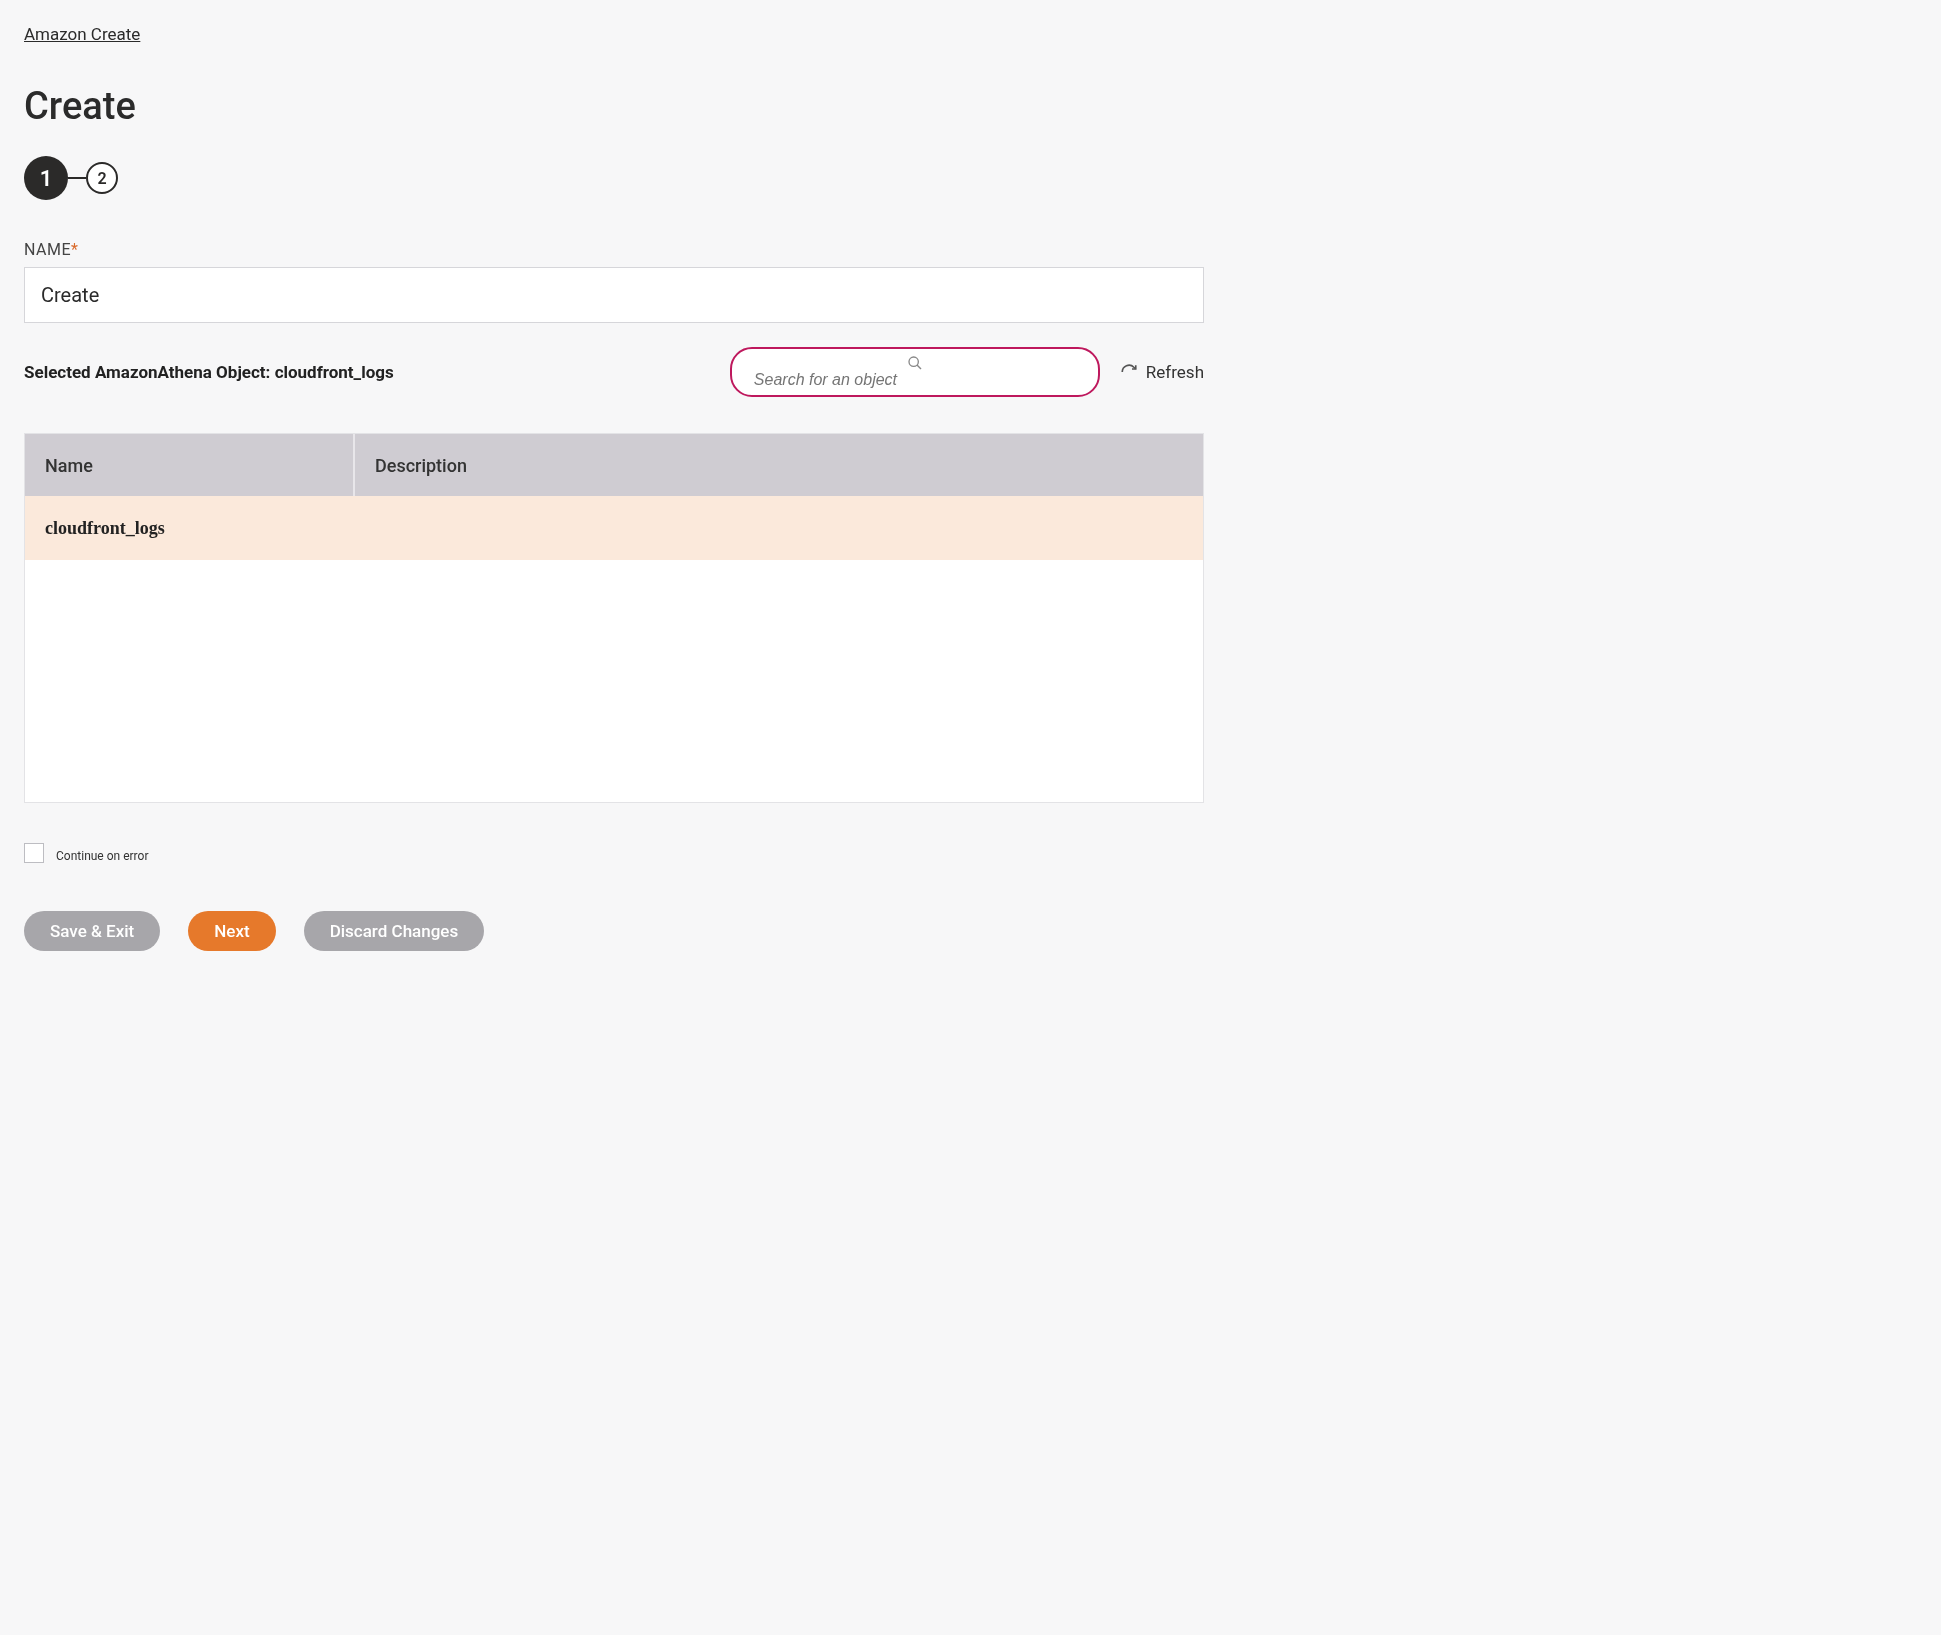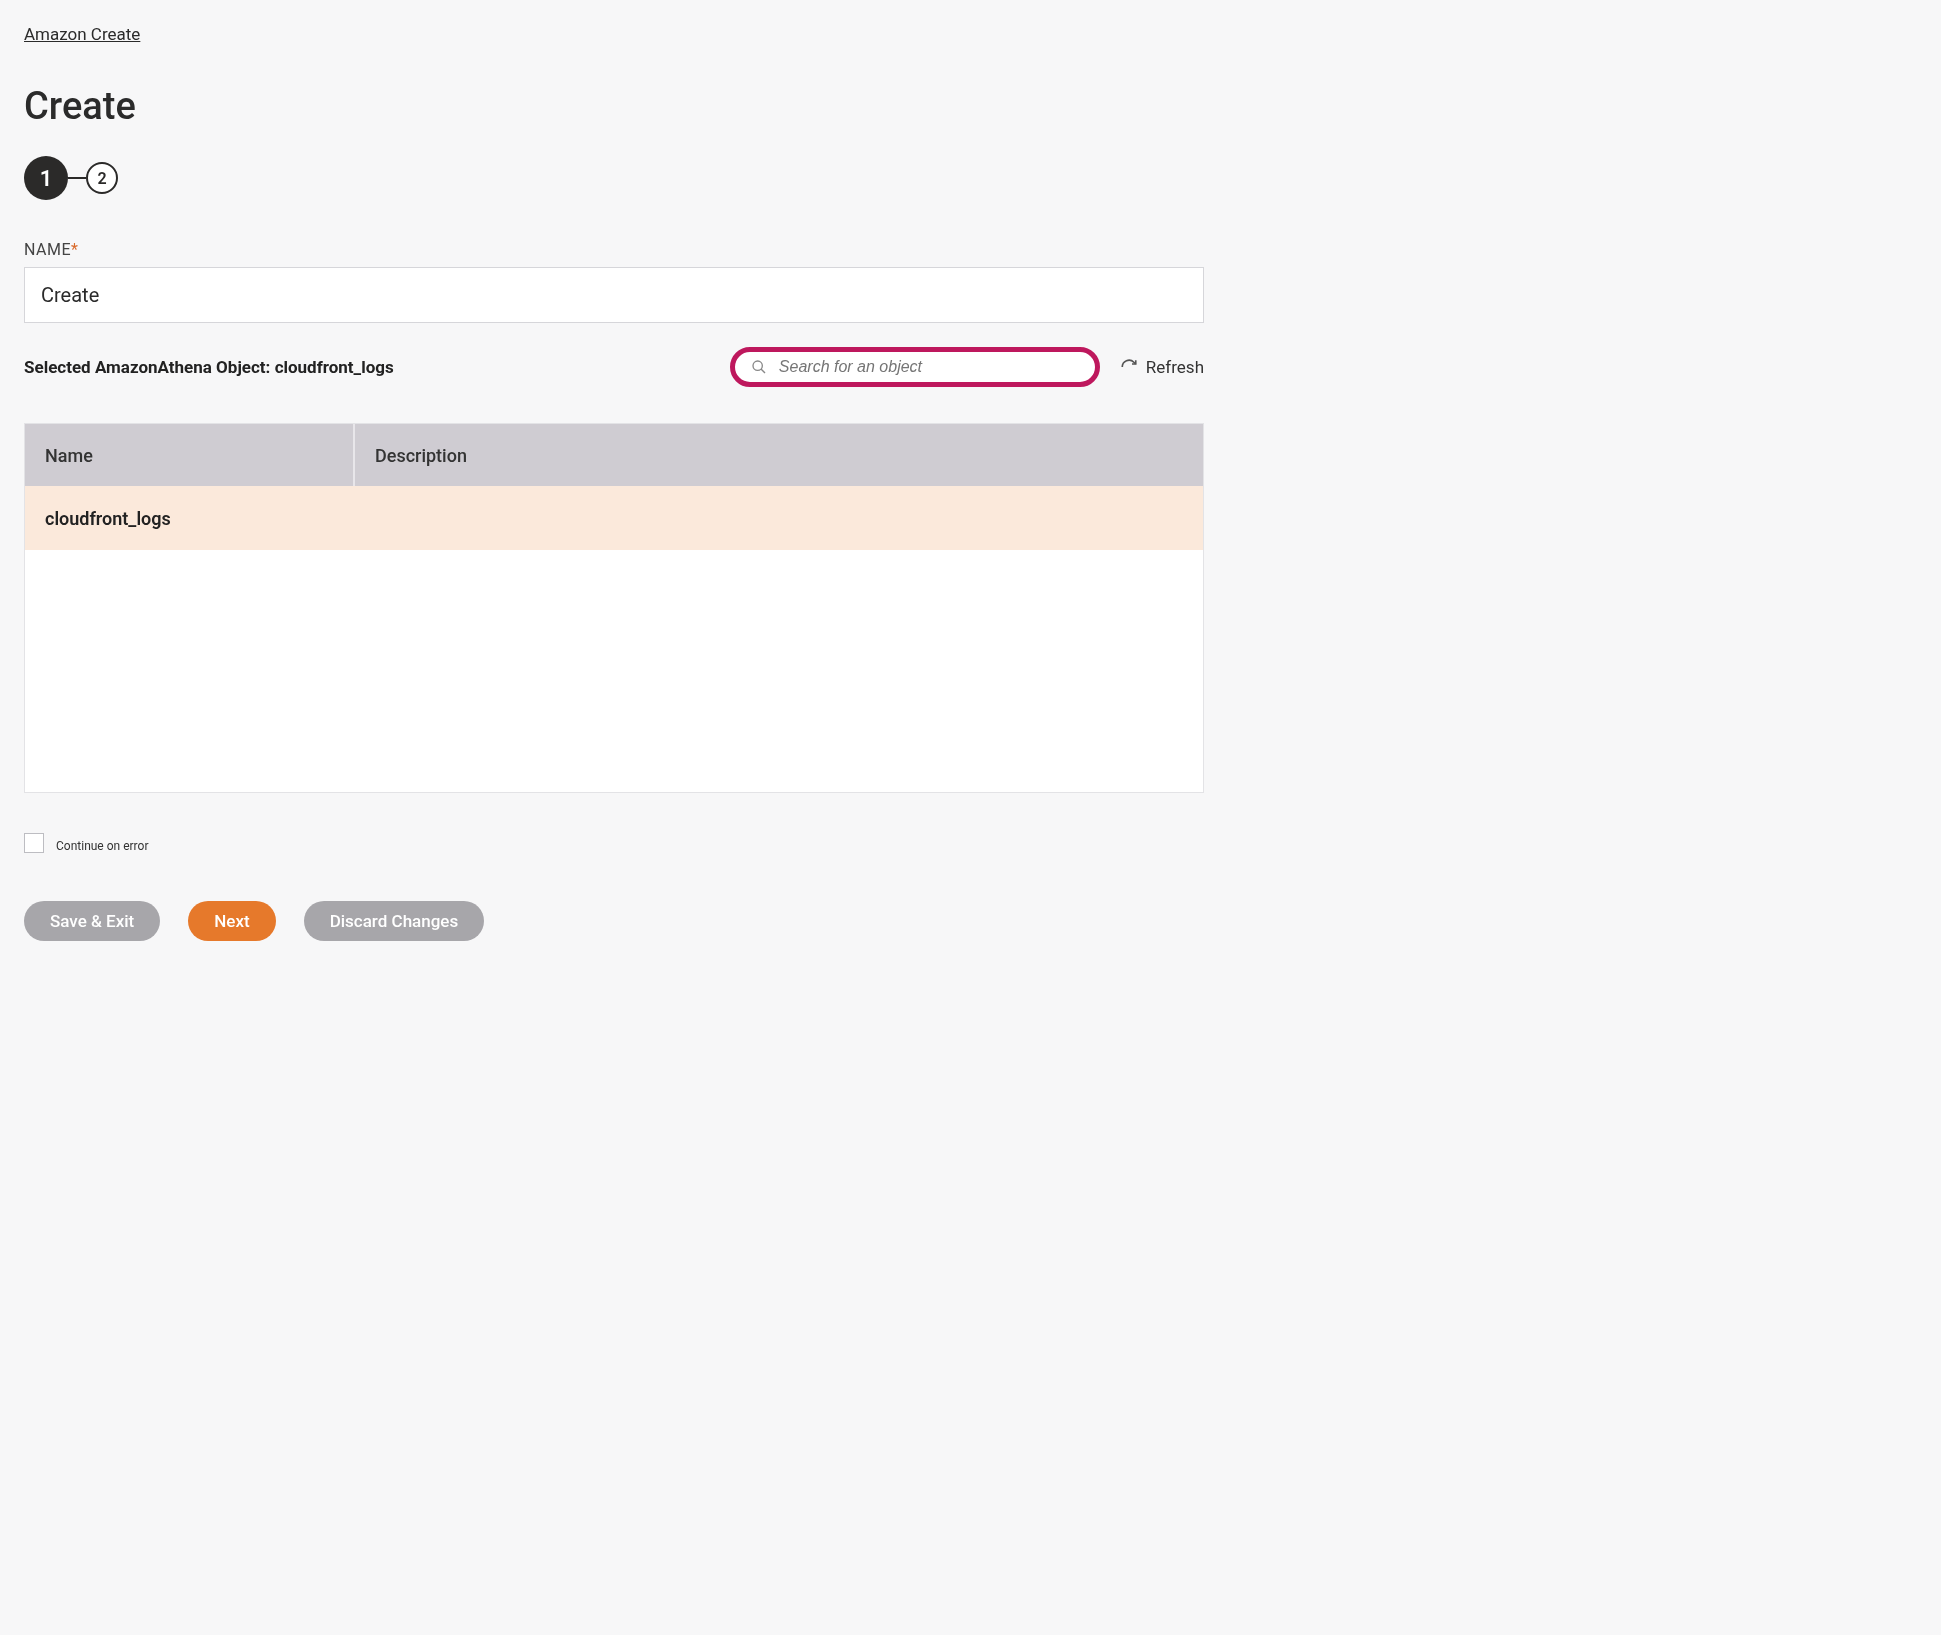--- a/index.html
+++ b/index.html
@@ -90,25 +90,26 @@
     }
     .selected-label { font-size: 17px; font-weight: 700; color: #222; }
     .search-refresh {
       display: flex;
       align-items: center;
       gap: 20px;
     }
     .search-box {
       display: flex;
       align-items: center;
-      border: 5px solid #be185d;
+      border: 2px solid #be185d;
       border-radius: 22px;
       padding: 6px 16px;
       background: #fff;
       width: 370px;
+      flex-direction: column;
     }
     .search-box svg { flex-shrink: 0; }
     .search-input {
       border: none;
       outline: none;
       font-size: 16px;
       font-style: italic;
       color: #888;
       margin-left: 12px;
       width: 100%;
@@ -141,20 +142,21 @@
       font-weight: 500;
     }
     .th-name { width: 330px; border-right: 2px solid #e8e6ea; height: 100%; display:flex; align-items:center; }
     .th-desc { flex: 1; }
     .trow {
       display: flex;
       height: 64px;
       align-items: center;
       background: #fbe9db;
       cursor: pointer;
+      font-family: Liberation Serif, serif;
     }
     .td { padding: 0 20px; font-size: 18px; }
     .td-name { width: 330px; font-weight: 600; color: #222; }
     .td-desc { flex: 1; color: #444; }
     .checkbox-row {
       display: flex;
       align-items: center;
       margin-top: 40px;
       gap: 12px;
     }

